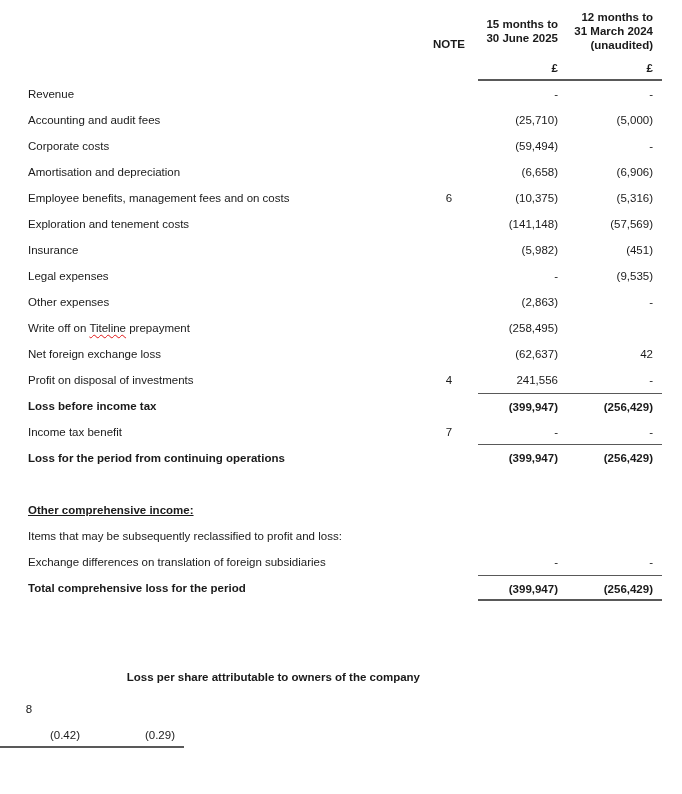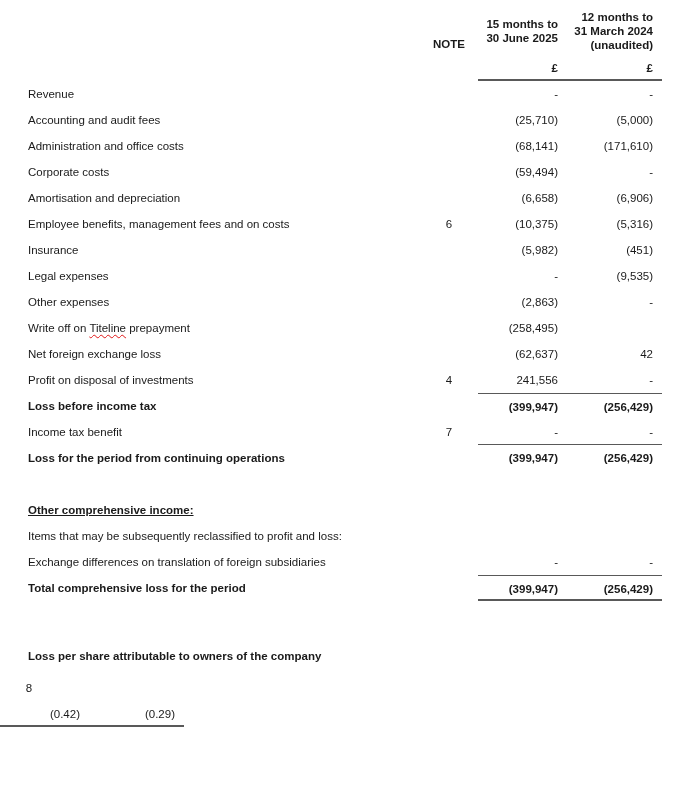--- a/index.html
+++ b/index.html
@@ -136,28 +136,20 @@
 
   <div class="row">
     <div class="cell-label">Accounting and audit fees</div>
     <div class="cell-note"></div>
     <div class="cell-values">
       <div class="v1">(25,710)</div>
       <div class="v2">(5,000)</div>
     </div>
   </div>
 
-  <div class="row">
-    <div class="cell-label">Administration and office costs</div>
-    <div class="cell-note"></div>
-    <div class="cell-values">
-      <div class="v1">(68,141)</div>
-      <div class="v2">(171,610)</div>
-    </div>
-  </div>
 
   <div class="row">
     <div class="cell-label">Corporate costs</div>
     <div class="cell-note"></div>
     <div class="cell-values">
       <div class="v1">(59,494)</div>
       <div class="v2">-</div>
     </div>
   </div>
 
@@ -172,20 +164,28 @@
 
   <div class="row">
     <div class="cell-label">Employee benefits, management fees and on costs</div>
     <div class="cell-note">6</div>
     <div class="cell-values">
       <div class="v1">(10,375)</div>
       <div class="v2">(5,316)</div>
     </div>
   </div>
 
+  <div class="row">
+    <div class="cell-label">Exploration and tenement costs</div>
+    <div class="cell-note"></div>
+    <div class="cell-values">
+      <div class="v1">(141,148)</div>
+      <div class="v2">(57,569)</div>
+    </div>
+  </div>
 
   <div class="row">
     <div class="cell-label">Insurance</div>
     <div class="cell-note"></div>
     <div class="cell-values">
       <div class="v1">(5,982)</div>
       <div class="v2">(451)</div>
     </div>
   </div>
 
@@ -290,21 +290,21 @@
 
   <div class="row bold">
     <div class="cell-label">Total comprehensive loss for the period</div>
     <div class="cell-note"></div>
     <div class="cell-values line-above line-below-thick">
       <div class="v1">(399,947)</div>
       <div class="v2">(256,429)</div>
     </div>
   </div>
 
-  <div class="row bold" style="margin-top: 42px;">
+  <div class="row bold" style="margin-top: 63px; text-align: right;">
     <div class="cell-label">Loss per share attributable to owners of the company</div>
     <div class="cell-note"></div>
     <div class="cell-values">
       <div class="v1"></div>
       <div class="v2"></div>
     </div>
   </div>
 
   <div class="row" style="margin-top: 6px; flex-direction: column;">
     <div class="cell-label">Basic and diluted (pence per share)</div>

